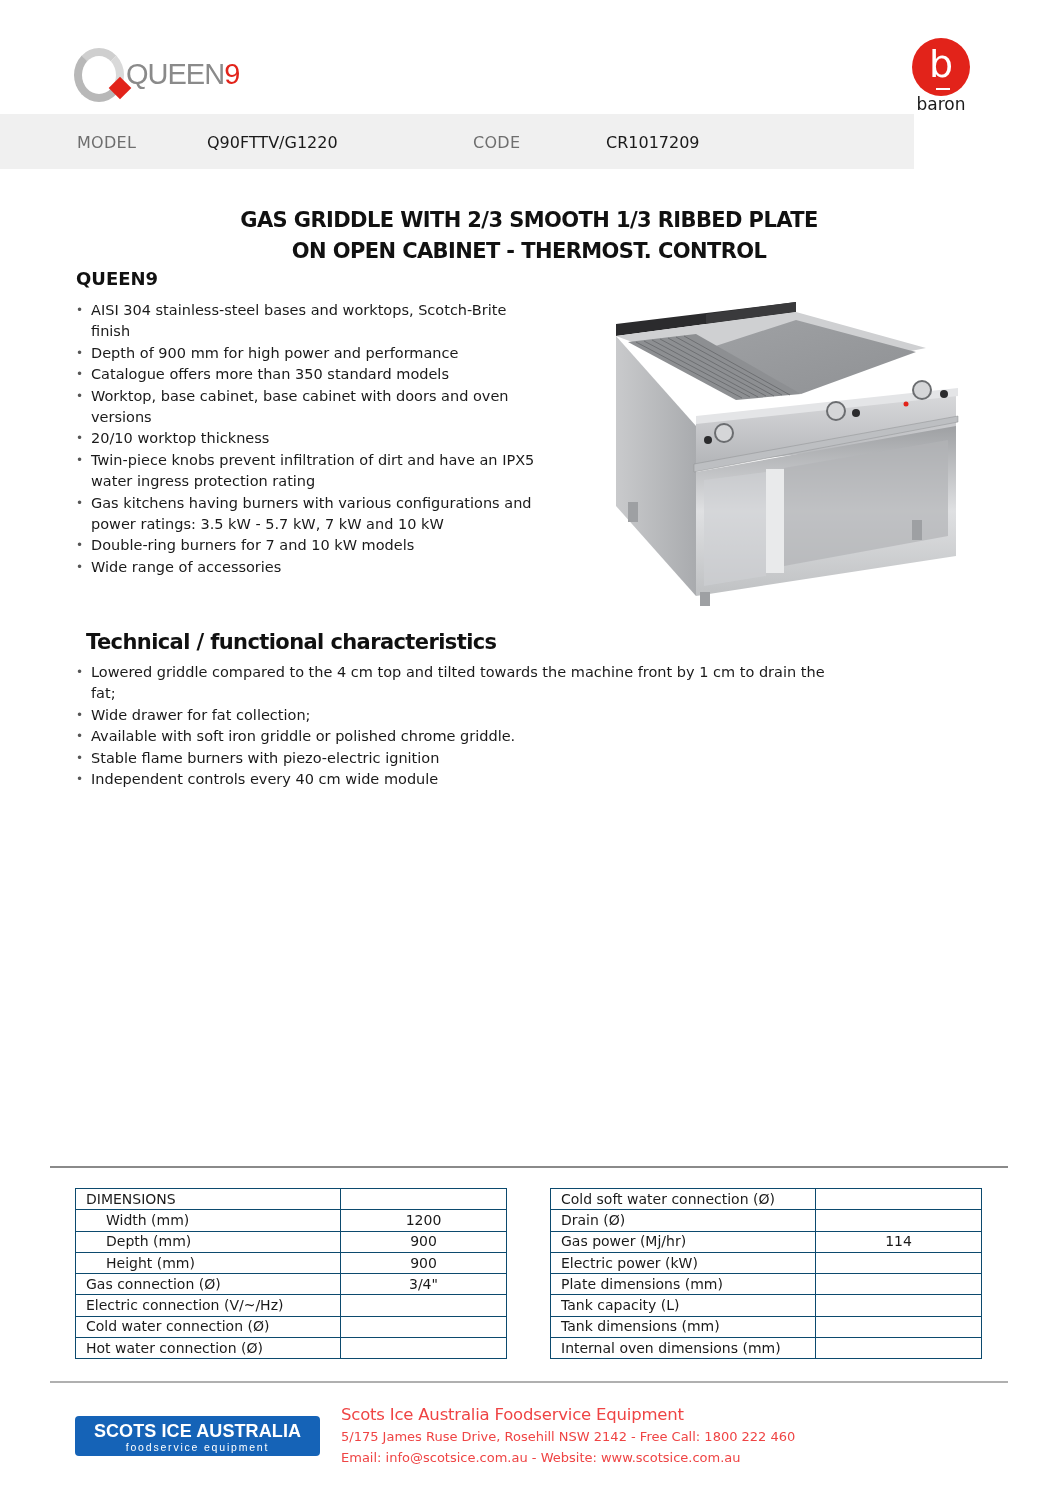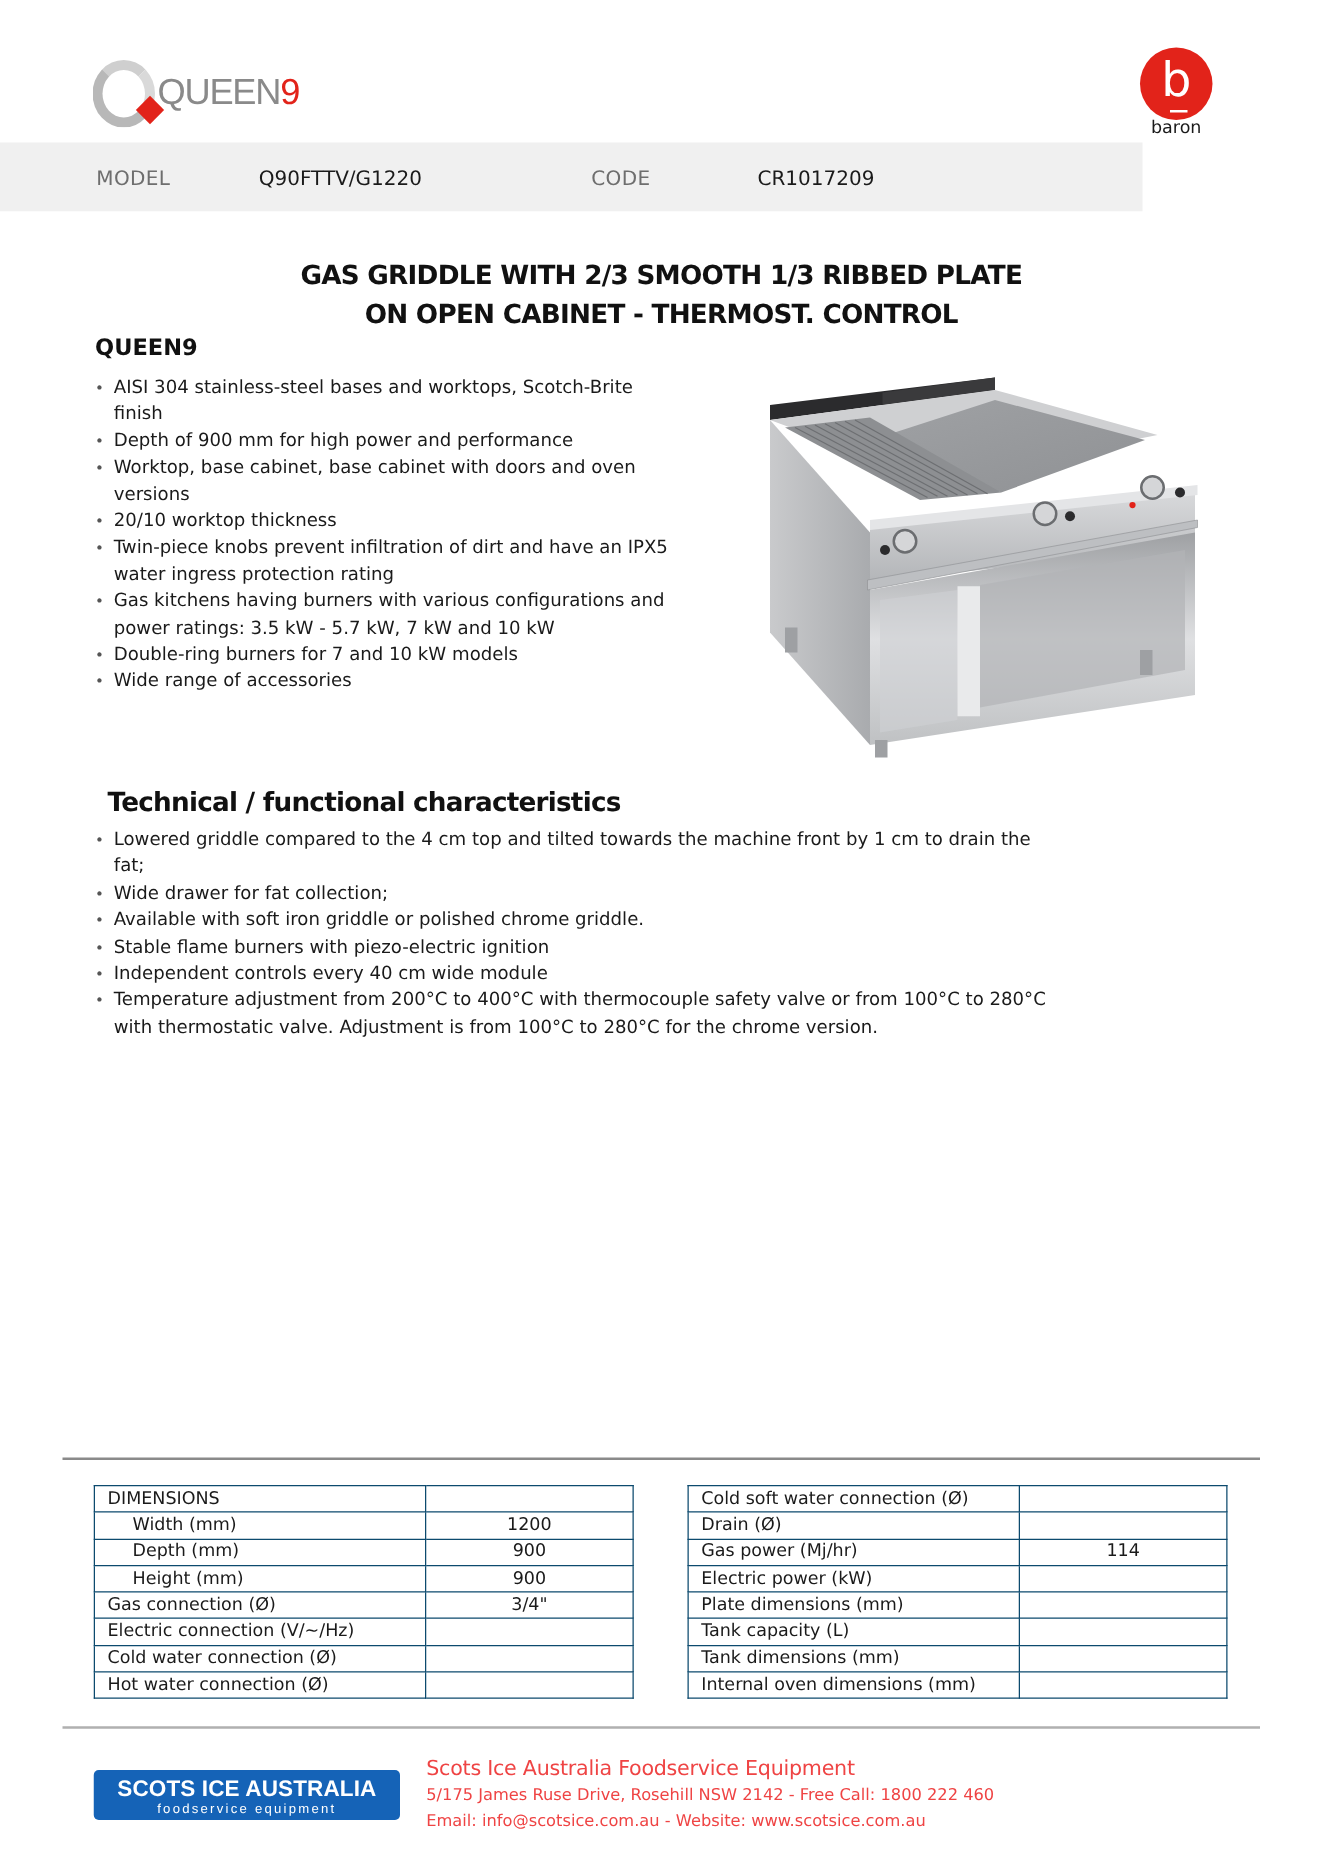--- a/index.html
+++ b/index.html
@@ -11,21 +11,21 @@
   .queen-ring { position: absolute; left: 2px; top: 4px; width: 50px; height: 54px; border-radius: 50%;
     border: 8px solid #b8b8b8; border-right-color: #d9d9d9; border-top-color: #cfcfcf; }
   .queen-diamond { position: absolute; left: 40px; top: 36px; width: 16px; height: 16px; background: #e2231a; transform: rotate(45deg); }
   .queen-text { position: absolute; left: 54px; top: 14px; font-family: "Liberation Sans", sans-serif; font-size: 29px; letter-spacing: -1px; color: #8a8a8a; font-weight: normal; }
   .queen-text .nine { color: #e2231a; }
 
   .baron-logo { position: absolute; left: 908px; top: 38px; width: 70px; height: 80px; }
   .baron-circle { position: absolute; left: 4px; top: 0; width: 58px; height: 58px; border-radius: 50%; background: #e2231a; }
   .baron-b { position: absolute; left: 0; top: 2px; width: 58px; text-align: center; color: #ffffff; font-family: "DejaVu Sans", sans-serif; font-size: 38px; line-height: 48px; font-weight: normal; }
   .baron-underline { position: absolute; left: 24px; top: 50px; width: 14px; height: 2px; background: #ffffff; }
-  .baron-word { position: absolute; left: 0; top: 56px; width: 66px; text-align: center; font-family: "DejaVu Sans", sans-serif; font-size: 14px; color: #1a1a1a; }
+  .baron-word { position: absolute; left: 0; top: 56px; width: 66px; text-align: center; font-family: "DejaVu Sans", sans-serif; font-size: 17px; color: #1a1a1a; }
 
   
   .model-bar { position: absolute; left: 0; top: 114px; width: 914px; height: 55px; background: #f0f0f0; }
   .mb-item { position: absolute; top: 19px; font-family: "DejaVu Sans", sans-serif; font-size: 16px; }
   .mb-label { color: #6e6e6e; letter-spacing: 0.3px; }
   .mb-value { color: #1a1a1a; }
 
   
   .title { position: absolute; left: 0; top: 205px; width: 1058px; text-align: center; font-family: "DejaVu Sans", sans-serif; font-weight: bold; font-size: 21px; line-height: 31px; color: #111; letter-spacing: -0.6px; }
   .brand-heading { position: absolute; left: 76px; top: 268px; font-family: "DejaVu Sans", sans-serif; font-weight: bold; font-size: 18px; color: #111; }
@@ -90,20 +90,21 @@
 
 <div class="title">
   <div>GAS GRIDDLE WITH 2/3 SMOOTH 1/3 RIBBED PLATE</div>
   <div>ON OPEN CABINET - THERMOST. CONTROL</div>
 </div>
 <div class="brand-heading">QUEEN9</div>
 
 <ul class="features list-main">
   <li>AISI 304 stainless-steel bases and worktops, Scotch-Brite finish</li>
   <li>Depth of 900 mm for high power and performance</li>
+  <li>Catalogue offers more than 350 standard models</li>
   <li>Worktop, base cabinet, base cabinet with doors and oven versions</li>
   <li>20/10 worktop thickness</li>
   <li>Twin-piece knobs prevent infiltration of dirt and have an IPX5 water ingress protection rating</li>
   <li>Gas kitchens having burners with various configurations and power ratings: 3.5 kW - 5.7 kW, 7 kW and 10 kW</li>
   <li>Double-ring burners for 7 and 10 kW models</li>
   <li>Wide range of accessories</li>
 </ul>
 
 <div class="product-image" title="Gas griddle on open cabinet with 2/3 smooth and 1/3 ribbed plate, three control knobs">
   <svg width="384" height="330" viewBox="0 0 384 330">
@@ -173,21 +174,20 @@
   </svg>
 </div>
 
 <div class="tech-heading">Technical / functional characteristics</div>
 <ul class="features list-tech">
   <li>Lowered griddle compared to the 4 cm top and tilted towards the machine front by 1 cm to drain the fat;</li>
   <li>Wide drawer for fat collection;</li>
   <li>Available with soft iron griddle or polished chrome griddle.</li>
   <li>Stable flame burners with piezo-electric ignition</li>
   <li>Independent controls every 40 cm wide module</li>
-  <li>Temperature adjustment from 200°C to 400°C with thermocouple safety valve or from 100°C to 280°C with thermostatic valve. Adjustment is from 100°C to 280°C for the chrome version.</li>
 </ul>
 
 <div class="rule rule-top"></div>
 <div class="rule rule-bottom"></div>
 
 <table class="spec table-left">
   <tbody>
       <tr>
         <td class="lab">DIMENSIONS</td>
         <td class="val"></td>

